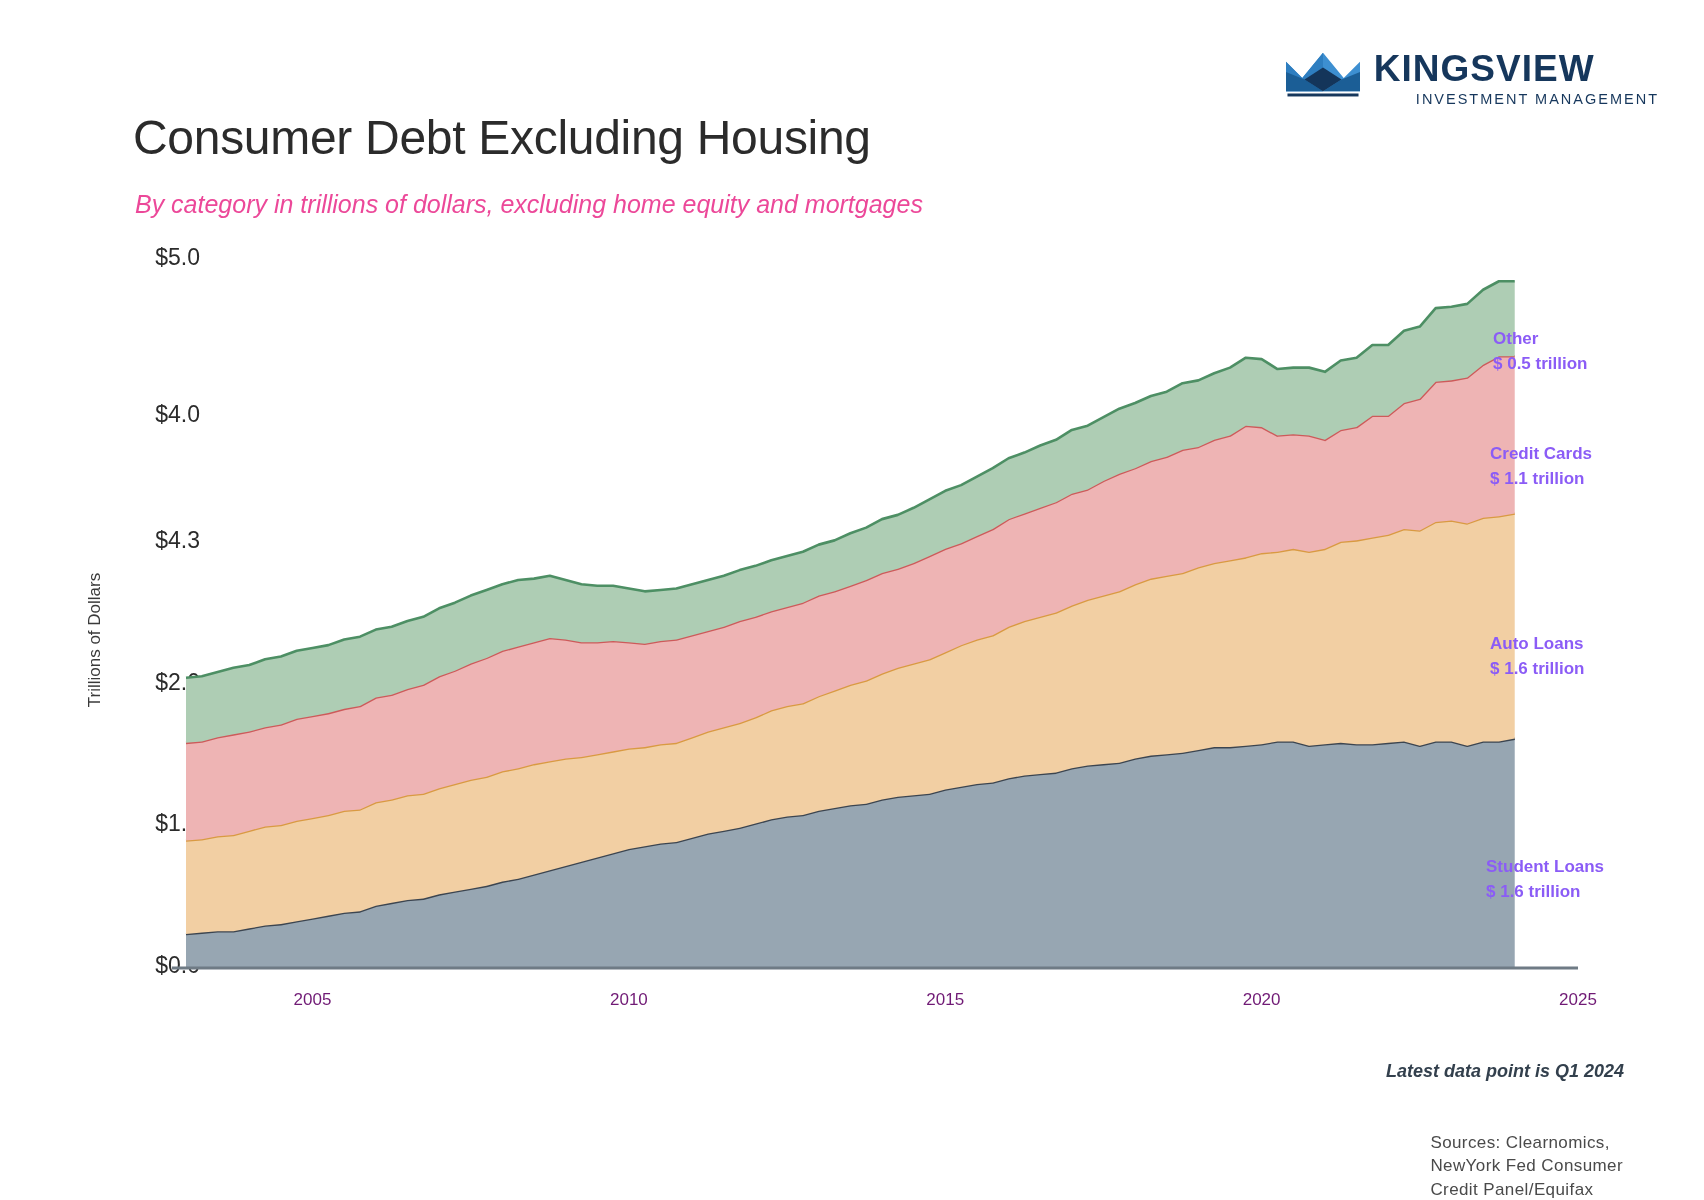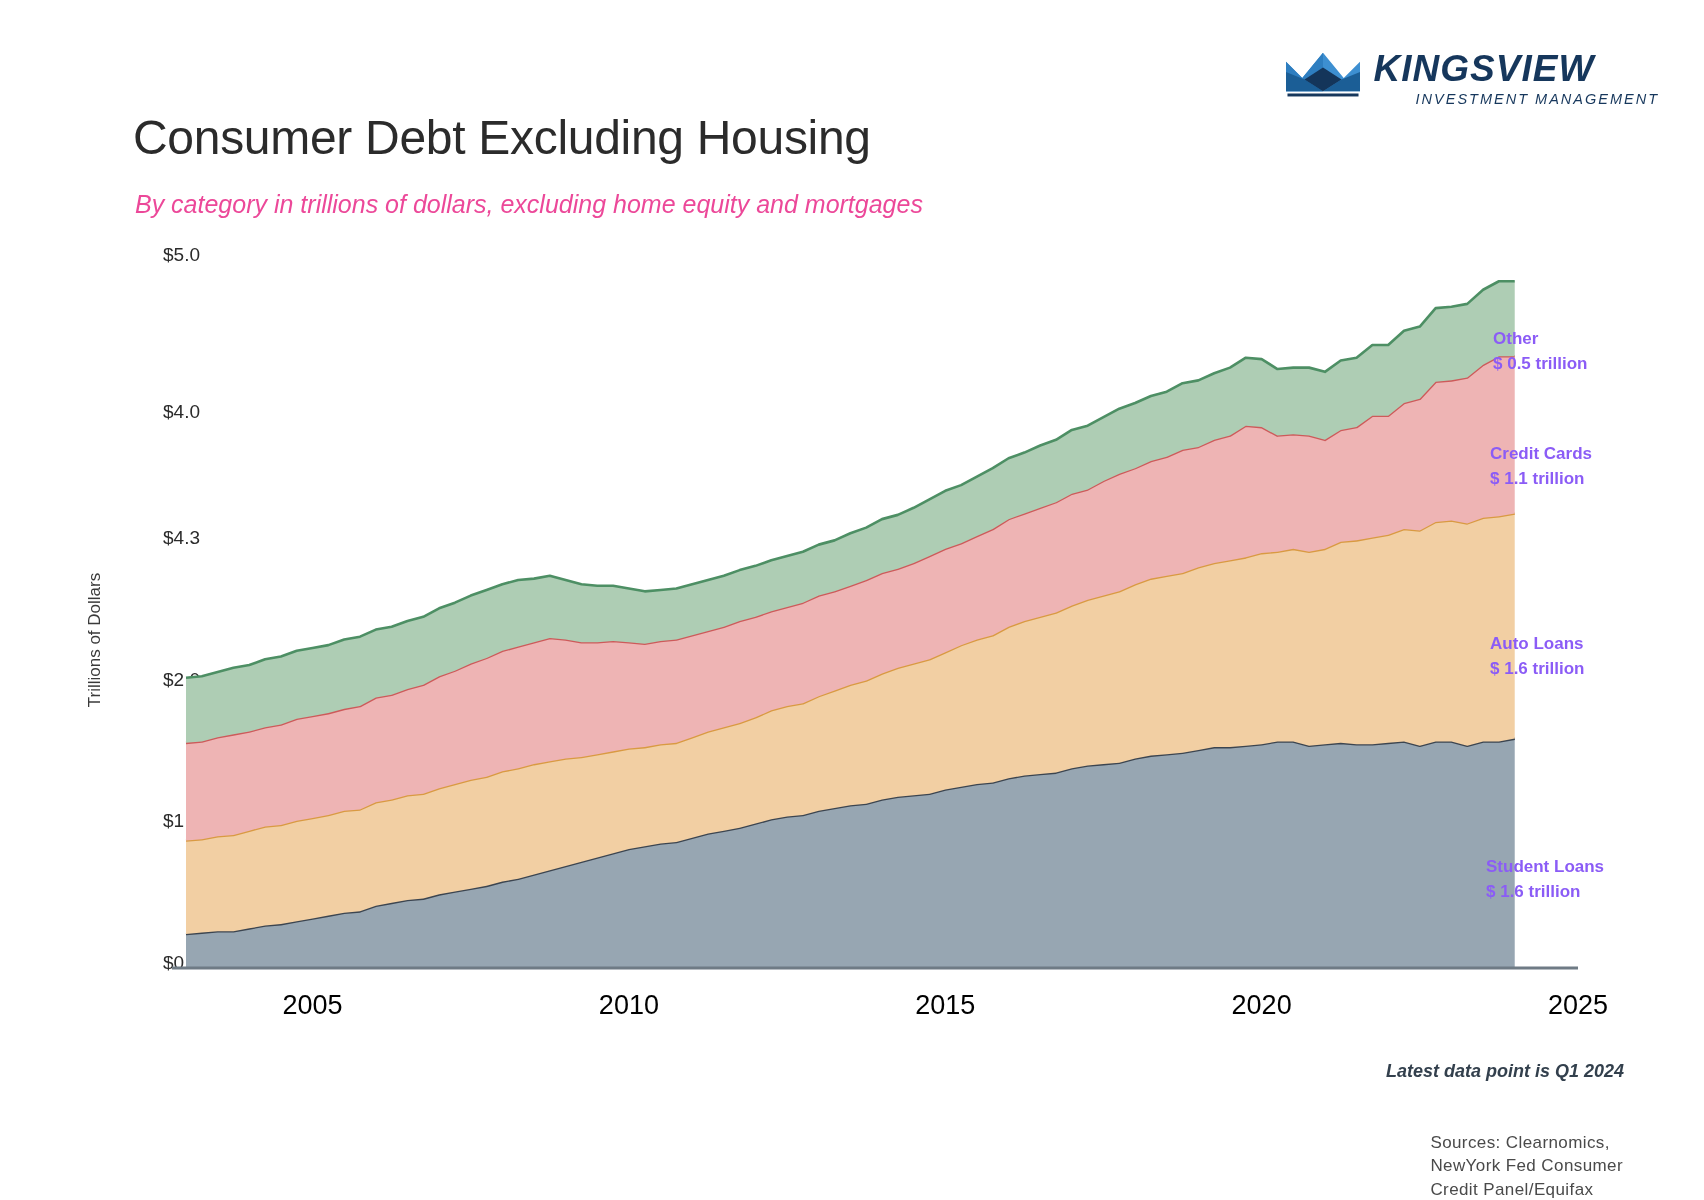--- a/index.html
+++ b/index.html
@@ -17,21 +17,20 @@
   }
 
   
   #logo {
     position: absolute;
     top: 48px;
     right: 45px;
     display: flex;
     align-items: flex-start;
     gap: 14px;
-    font-style: italic;
   }
   #logo .crown { width: 74px; height: 54px; display:block; }
   #logo .wordmark { display: flex; flex-direction: column; line-height: 1; padding-top: 2px;}
   #logo .brand {
     font-size: 37px;
     letter-spacing: 1.0px;
     font-weight: 700;
     color: #16375c;
   }
   #logo .tagline {
@@ -77,30 +76,30 @@
     left: 95px;
     top: 640px;
     transform: translate(-50%, -50%) rotate(-90deg);
     font-size: 17px;
     color: #3a3a3a;
     white-space: nowrap;
   }
   .ytick {
     position: absolute;
     right: 1504px;
-    font-size: 19px;
+    font-size: 23px;
     color: #2b2b2b;
     text-align: right;
     white-space: nowrap;
   }
   .xtick {
     position: absolute;
     top: 990px;
-    font-size: 27px;
-    color: #000000;
+    font-size: 17px;
+    color: #701a75;
     transform: translateX(-50%);
     white-space: nowrap;
   }
 
   
   .series-note {
     position: absolute;
     font-size: 17px;
     font-weight: 700;
     color: #8b5cf6;

